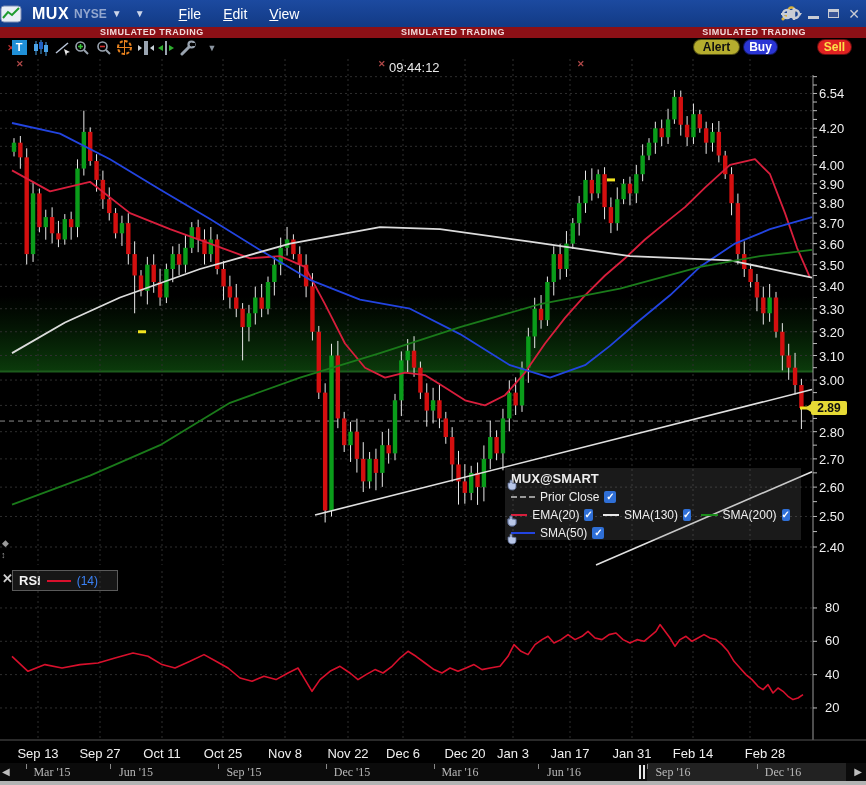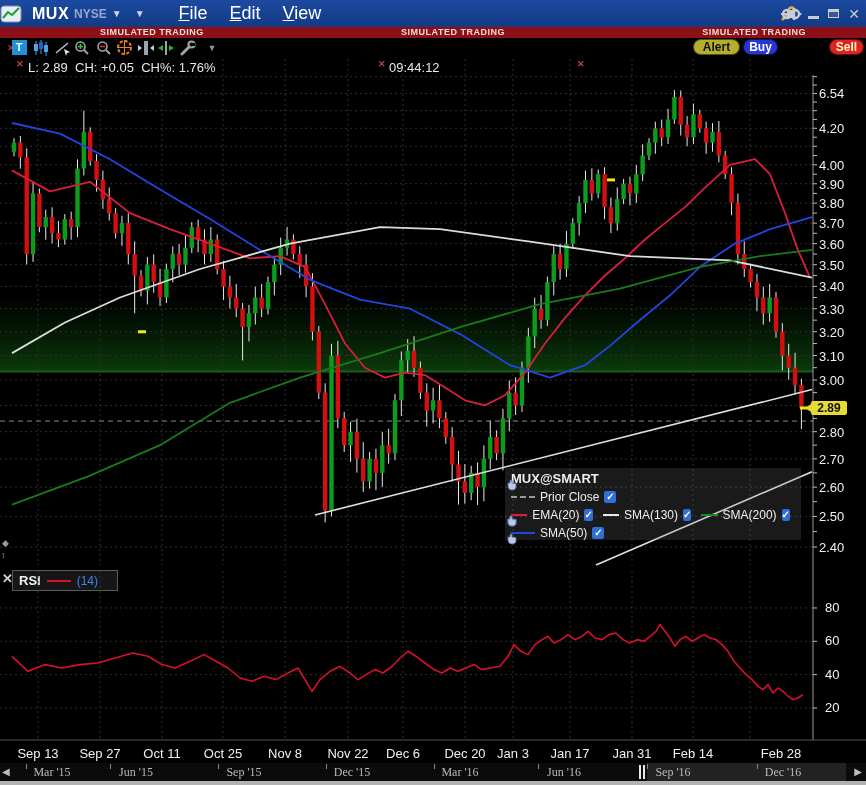--- a/index.html
+++ b/index.html
@@ -7,21 +7,21 @@
   #stage{position:relative;width:866px;height:785px;background:#000;overflow:hidden;
          font-family:"Liberation Sans",sans-serif;-webkit-font-smoothing:antialiased;}
   
   .titlebar{position:absolute;left:0;top:0;width:866px;height:27px;background:linear-gradient(#1c4aa0,#123a85);
             display:flex;align-items:center;color:#fff;}
   .app-icon{width:22px;height:18px;margin:0 6px 0 4px;display:inline-flex;}
   .sym{font-size:16px;font-weight:bold;letter-spacing:.5px;}
   .exch{font-size:12px;font-weight:bold;color:#93a7cf;margin-left:5px;}
   .tcaret{font-size:10px;color:#cdd6ea;margin:0 8px 0 5px;}
   .period{font-size:16px;font-weight:bold;}
-  .menu{display:flex;gap:22px;margin-left:26px;font-size:18px;}
+  .menu{display:flex;gap:22px;margin-left:26px;font-size:14px;}
   .menu span{cursor:default;}
   .menu u{text-decoration:underline;}
   .win-icons{position:absolute;right:6px;top:0;height:27px;display:flex;align-items:center;gap:9px;}
   .wbtn{display:inline-flex;align-items:center;justify-content:center;color:#c9ccd4;}
   .min-glyph{width:11px;height:3px;background:#c9ccd4;margin-top:8px;}
   .restore-glyph{width:11px;height:9px;border:1px solid #c9ccd4;border-top:3px solid #c9ccd4;background:#3a5596;}
   .close-glyph{font-size:14px;line-height:14px;color:#c9ccd4;}
   
   .banner{position:absolute;left:0;top:27px;width:866px;height:11px;background:#8c1016;display:flex;
           justify-content:space-between;padding:0 60px 0 100px;}
@@ -131,21 +131,21 @@
       <span>SIMULATED TRADING</span>
     </div>
 
   <div class="toolbar" id="toolbar">
     <div class="ordbtn" id="alertBtn" style="right: 126px; width: 47px; color: rgb(17, 17, 17); background: rgb(181, 173, 46);">
         <span>Alert</span>
       </div>
     <div class="ordbtn" id="buyBtn" style="right: 88px; width: 35px; color: rgb(255, 255, 255); background: rgb(42, 53, 212);">
         <span>Buy</span>
       </div>
-    <div class="ordbtn" id="sellBtn" style="right: 2px; width: 35px; color: #fef9c3; background: rgb(224, 34, 34);">
+    <div class="ordbtn" id="sellBtn" style="right: 14px; width: 35px; color: #fde047; background: rgb(224, 34, 34);">
         <span>Sell</span>
       </div>
   <div class="tool" style="left: 2px;">
         <span style="color:#c03030;font-size:9px;font-weight:bold;">✕</span>
       </div>
       <div class="tool" style="left: 10px;">
         <span style="width:15px;height:15px;background:#1f8fd6;color:#fff;font-size:11px;font-weight:bold;text-align:center;line-height:15px;display:inline-block;">T</span>
       </div>
       <div class="tool" style="left: 33px;">
         <svg width="16" height="16">
@@ -205,25 +205,20 @@
           <circle cx="11.5" cy="4.5" r="3" fill="none" stroke="#9aa4b0" stroke-width="2.2"></circle>
           <rect x="10" y="3" width="5" height="3" fill="#000"></rect>
         </svg>
       </div>
       <div class="tool" style="left: 203px;">
         <span style="color:#8a94a0;font-size:9px;">▼</span>
       </div>
     </div>
 
   <span class="qx" style="left:16px;">✕</span>
-  <span class="qtext" style="left:28px;">
-    <span>L:</span> <span>2.89</span>&nbsp;
-    <span>CH:</span> <span>+0.05</span>&nbsp;
-    <span>CH%:</span> <span>1.76%</span>
-  </span>
   <span class="qx" style="left:378px;">✕</span>
   <span class="qtext" style="left:389px;">09:44:12</span>
   <span class="qx" style="left:577px;">✕</span>
 
   <svg id="mainSvg" width="866" height="509" style="top:58px;">
       <defs>
         <linearGradient id="bandGrad" x1="0" y1="0" x2="0" y2="1">
           <stop offset="0" stop-color="rgba(12,70,12,0)"></stop>
           <stop offset="1" stop-color="rgba(18,96,18,0.62)"></stop>
         </linearGradient>
@@ -703,21 +698,21 @@
       <div class="xlabel" style="left: 162px;">Oct 11</div>
       <div class="xlabel" style="left: 223px;">Oct 25</div>
       <div class="xlabel" style="left: 285px;">Nov 8</div>
       <div class="xlabel" style="left: 348px;">Nov 22</div>
       <div class="xlabel" style="left: 403px;">Dec 6</div>
       <div class="xlabel" style="left: 465px;">Dec 20</div>
       <div class="xlabel" style="left: 513px;">Jan 3</div>
       <div class="xlabel" style="left: 570px;">Jan 17</div>
       <div class="xlabel" style="left: 632px;">Jan 31</div>
       <div class="xlabel" style="left: 693px;">Feb 14</div>
-      <div class="xlabel" style="left: 766px; padding-left: 30px;">Feb 28</div>
+      <div class="xlabel" style="left: 750px; padding-left: 30px;">Feb 28</div>
     </div>
 
   <div class="scrollbar" id="scrollbar">
     <div class="sb-sel"></div>
     <span class="sb-arrow" style="left:2px;">◀</span>
     <div class="sb-handle">
         <i></i>
         <i></i>
       </div>
     <span class="sb-arrow" style="right:4px;">▶</span>

